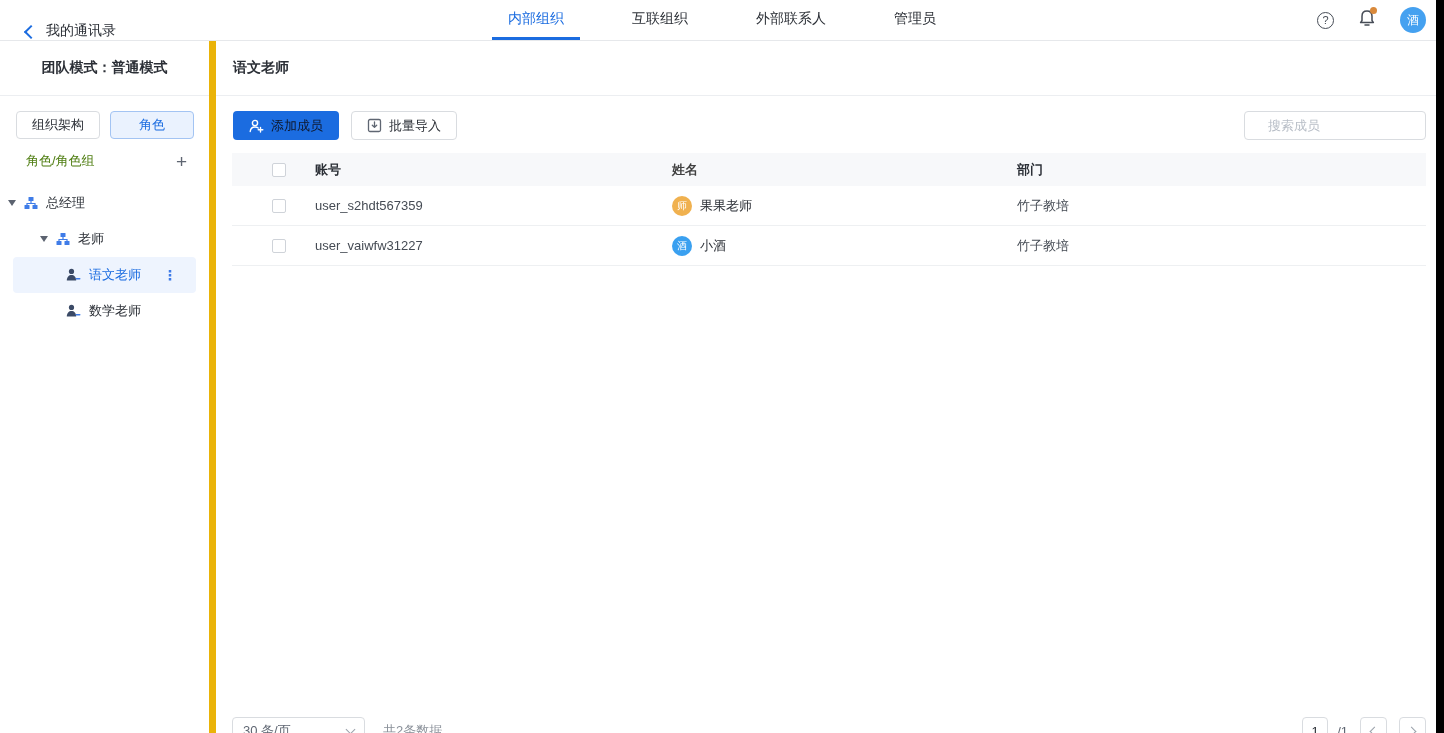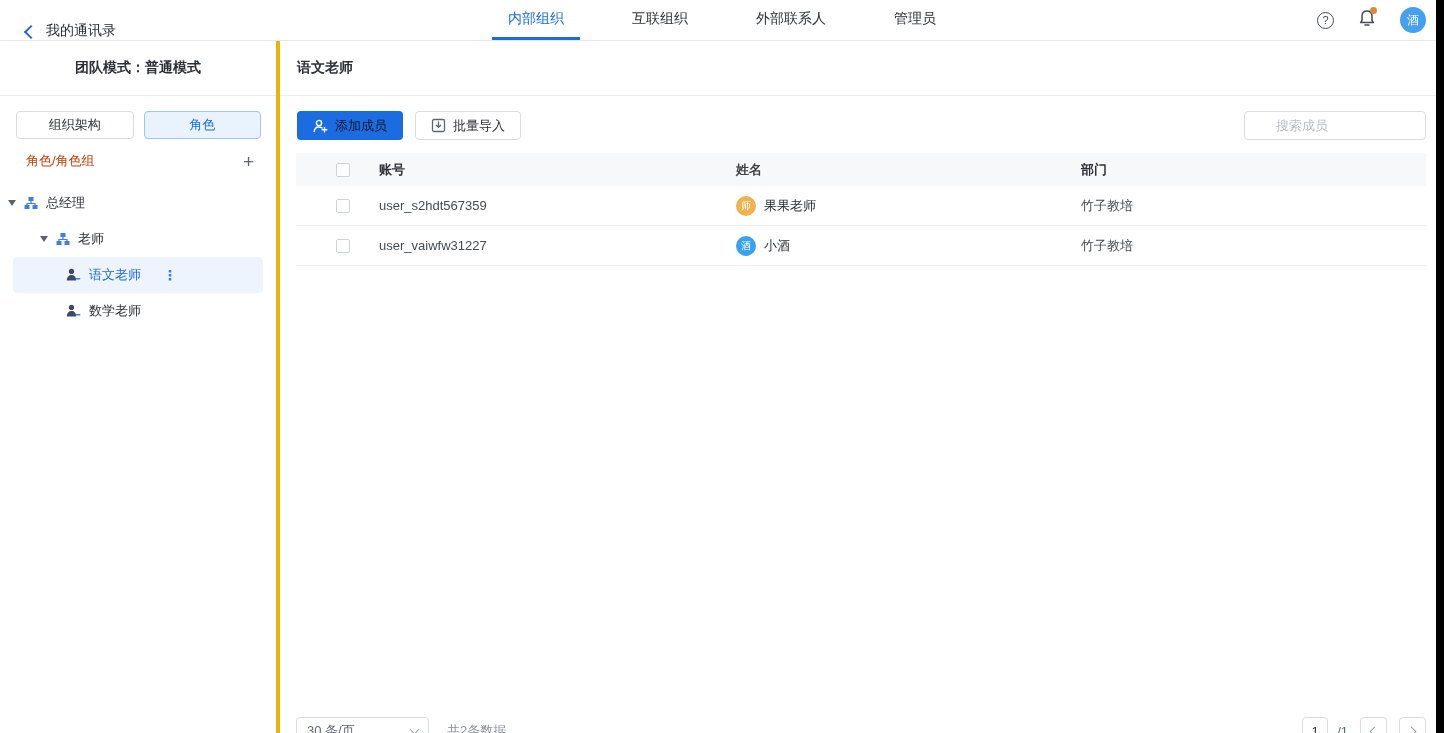--- a/index.html
+++ b/index.html
@@ -18,49 +18,49 @@
   .tab.active { color:#1b6ce0; border-bottom-color:#1b6ce0;font-family:Liberation Serif, serif; }
   .topbar-right { position:absolute; right:18px; top:0; height:100%; display:flex; align-items:center; gap:24px; }
   .help-icon { width:17px; height:17px; border:1.5px solid #464c56; border-radius:50%;
                display:flex; align-items:center; justify-content:center; font-size:11px; color:#464c56; cursor:pointer; }
   .bell-wrap { position:relative; cursor:pointer; }
   .bell-badge { position:absolute; top:-2px; right:-1px; width:7px; height:7px; border-radius:50%; }
   .avatar { width:26px; height:26px; border-radius:50%; color:#fff; font-size:12px;
             display:flex; align-items:center; justify-content:center; cursor:pointer; }
 
   .layout { display:flex; height:692px; }
-  .sidebar { width:280px; border-right:4px solid #eab308; background:#fff; position:relative; flex-shrink:0; }
+  .sidebar { width:216px; border-right:7px solid #eab308; background:#fff; position:relative; flex-shrink:0; }
   .sb-mode { height:55px; display:flex; align-items:center; justify-content:center;
              font-size:14px; font-weight:bold; border-bottom:1px solid #eceef1; }
   .sb-toggle { display:flex; gap:10px; padding:15px 15px 0 16px; }
   .sb-toggle-btn { flex:1; height:28px; border:1px solid #d9dce0; border-radius:4px; background:#fff;
                    font-size:13px; color:#2b2f36; display:flex; align-items:center; justify-content:center; cursor:pointer; }
   .sb-toggle-btn.active { background:#eaf2fe; border-color:#a3c4f3; color:#1b6ce0; }
   .sb-group { display:flex; align-items:center; justify-content:space-between; padding:0 22px 0 26px;
               height:44px; }
-  .sb-group-label { font-size:13px; color:#c2410c; }
+  .sb-group-label { font-size:13px; color:#4d7c0f; }
   .plus-icon { font-size:19px; color:#5f6672; font-weight:300; cursor:pointer; line-height:1; }
   .tree { padding-top:2px; }
   .tree-row { height:36px; display:flex; align-items:center; font-size:13px; color:#2b2f36; cursor:pointer; }
   .tree-row.selected { background:#eef4fe; border-radius:4px; margin:0 13px; color:#1b6ce0; }
   .caret { width:0; height:0; border-left:4.5px solid transparent; border-right:4.5px solid transparent;
            border-top:6px solid #5c6370; margin-right:8px; flex-shrink:0; }
   .tree-ico { margin-right:8px; flex-shrink:0; display:flex; }
   .dots-more { color:#3e7be8; font-size:14px; font-weight:bold; margin-left:22px; letter-spacing:0; }
 
   .main { flex:1; position:relative; background:#fff; }
   .main-title { height:55px; display:flex; align-items:center; padding-left:17px;
                 font-size:14px; font-weight:bold; border-bottom:1px solid #eceef1; }
   .toolbar { display:flex; align-items:center; padding:15px 18px 0 17px; }
   .btn { height:29px; border-radius:4px; font-size:13px; display:flex; align-items:center; gap:7px;
          padding:0 15px; cursor:pointer; border:1px solid transparent; }
   .btn-primary { background:#1b6ce0; color:#0f172a; }
   .btn-default { background:#fff; color:#2b2f36; border-color:#d9dce0; margin-left:12px; }
   .search-box { margin-left:auto; width:182px; height:29px; border:1px solid #d9dce0; border-radius:4px;
-                display:flex; align-items:center; padding:0 25px; gap:6px; background:#fff; }
+                display:flex; align-items:center; padding:0 17px; gap:6px; background:#fff; }
   .search-box input { border:none; outline:none; flex:1; font-size:13px; color:#2b2f36; background:transparent;
                       font-family:inherit; }
   .search-box input::placeholder { color:#b7bdc6; }
 
   .table { margin:13px 18px 0 16px; }
   .t-row { display:flex; align-items:center; }
   .t-head { height:33px; background:#f7f8fa; font-weight:bold; font-size:13px; color:#2b2f36; }
   .t-body-row { height:40px; border-bottom:1px solid #eef0f2; font-size:13px; color:#454b54; }
   .c-check { width:83px; padding-left:40px; flex-shrink:0; }
   .c-account { width:357px; flex-shrink:0; }

